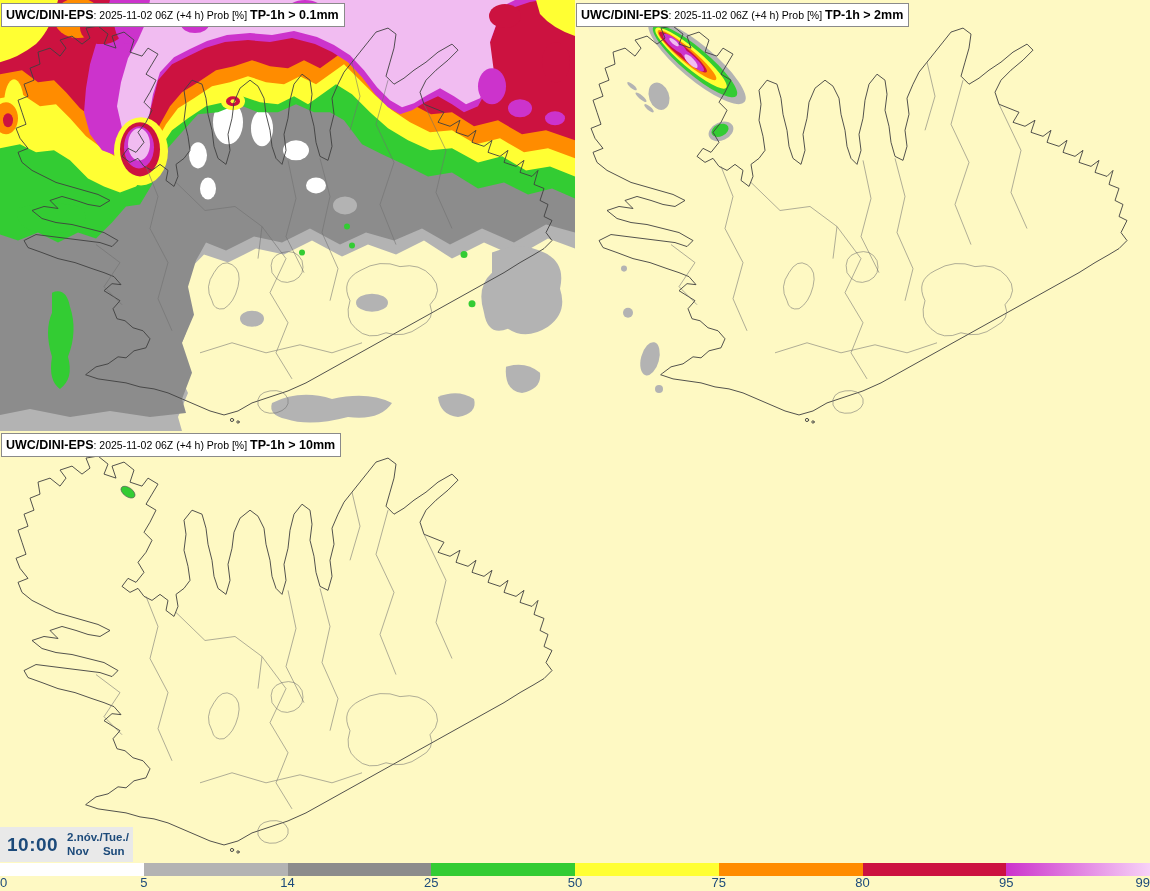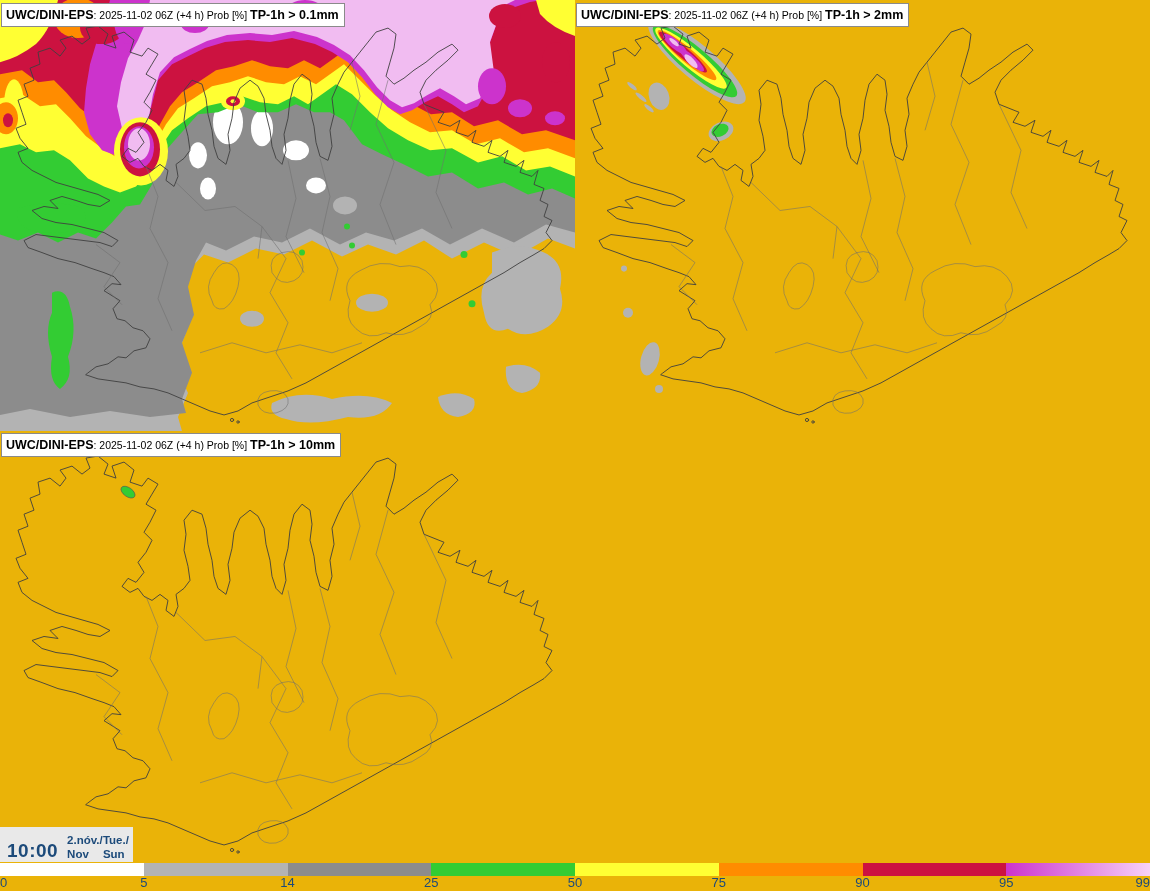--- a/index.html
+++ b/index.html
@@ -1,31 +1,31 @@
 <!DOCTYPE html>
 <html><head>
 <meta charset="utf-8">
 <style>
   html,body{margin:0;padding:0;background:#fff;}
-  .canvas{position:relative;width:1150px;height:891px;background:#eab308;overflow:hidden;
+  .canvas{position:relative;width:1150px;height:891px;background:#fef9c3;overflow:hidden;
           font-family:"Liberation Sans",sans-serif;}
   .panel{position:absolute;width:575px;height:431px;}
   .panel svg{position:absolute;left:0;top:0;display:block;}
   .titlebox{position:absolute;left:1px;top:3px;background:#fff;border:1px solid #8a8a8a;
             padding:1px 5px 2px 4px;white-space:nowrap;line-height:17px;color:#000;}
   .tb-model{font-size:12.5px;font-weight:bold;}
   .tb-info{font-size:10.5px;margin:0 3px 0 0;}
   .tb-thresh{font-size:12.5px;font-weight:bold;}
   
   .f5{fill:#b3b3b3}.f10{fill:#8c8c8c}.f25{fill:#33cc33}.f50{fill:#ffff33}
   .f75{fill:#ff8c00}.f90{fill:#cc1240}.f95{fill:#cc33cc}.f99{fill:#f1bcf1}.fw{fill:#ffffff}
   .coast{fill:none;stroke:#404040;stroke-width:0.9;stroke-linejoin:round;stroke-linecap:round;}
   .inland{fill:none;stroke:#6e6e6e;stroke-width:0.55;stroke-linejoin:round;}
   .clockbox{position:absolute;left:0;top:827px;width:133px;height:35px;background:#e9e9e9;
-            display:flex;align-items:flex-end;gap:9px;padding-left:7px;box-sizing:border-box;}
+            display:flex;align-items:center;gap:9px;padding-left:7px;box-sizing:border-box;}
   .clock-time{font-size:19px;font-weight:bold;color:#1c4a7a;letter-spacing:0.5px;}
   .clock-dates{display:flex;flex-direction:row;justify-content:center;
                font-size:11.5px;font-weight:bold;color:#1c4a7a;line-height:1.2;}
   .colorbar{position:absolute;left:0;top:863px;width:1150px;height:13px;display:flex;}
   .colorbar .seg{flex:1 1 0;height:13px;}
   .cb-ticks{position:absolute;left:0;top:875px;width:1150px;height:16px;}
   .cb-tick{position:absolute;top:0;font-size:13px;color:#1c4a7a;transform:translateX(-50%);}
   .cb-tick.first{transform:none;}
   .cb-tick.last{transform:translateX(-100%);}
 </style>
@@ -180,18 +180,18 @@
       <div class="seg" style="background: rgb(204, 18, 64);"></div>
       <div class="seg" style="background: linear-gradient(to right, rgb(204, 51, 204), rgb(247, 210, 247));"></div>
     </div>
   <div class="cb-ticks" id="cb-ticks">
       <span class="cb-tick first" style="left: 0%;">0</span>
       <span class="cb-tick" style="left: 12.5%;">5</span>
       <span class="cb-tick" style="left: 25%;">14</span>
       <span class="cb-tick" style="left: 37.5%;">25</span>
       <span class="cb-tick" style="left: 50%;">50</span>
       <span class="cb-tick" style="left: 62.5%;">75</span>
-      <span class="cb-tick" style="left: 75%;">90</span>
+      <span class="cb-tick" style="left: 75%;">80</span>
       <span class="cb-tick" style="left: 87.5%;">95</span>
       <span class="cb-tick last" style="left: 100%;">99</span>
     </div>
 
 </div>
 
 </body></html>

